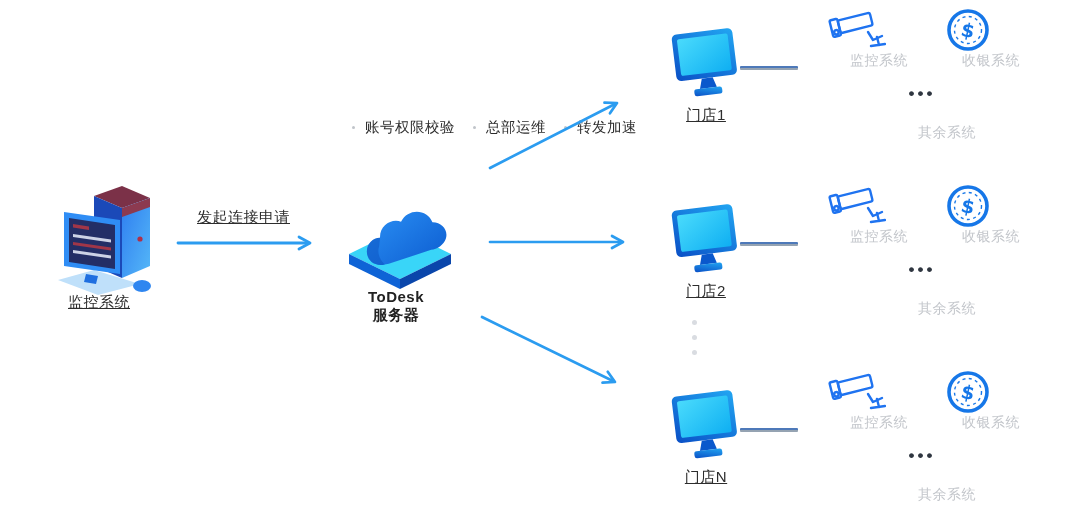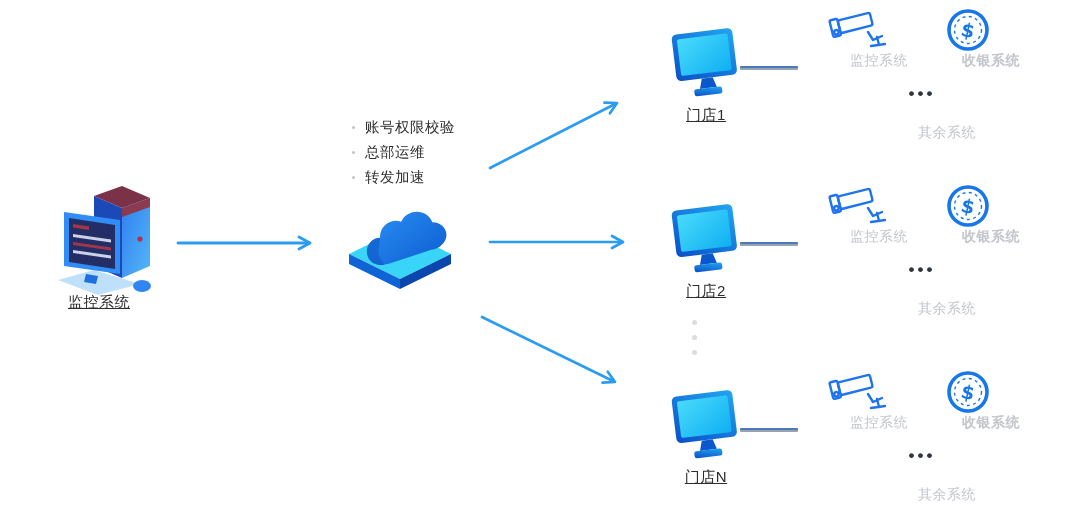--- a/index.html
+++ b/index.html
@@ -4,37 +4,37 @@
 <style>
   html,body{margin:0;padding:0;background:#fff;}
   .canvas{
     position:relative;width:1082px;height:508px;background:#ffffff;overflow:hidden;
     font-family:"Liberation Sans","DejaVu Sans",sans-serif;color:#2d2d2d;
   }
   .abs{position:absolute;}
   .lbl{font-size:15px;color:#2d2d2d;text-align:center;letter-spacing:.5px;text-decoration:underline;}
   .lbl-gray{font-size:14px;color:#c3c6cb;text-align:right;letter-spacing:.5px;}
   .server-name{font-size:15px;font-weight:600;color:#222;text-align:center;line-height:18px;letter-spacing:.5px;}
-  .features{display:flex;flex-direction:column;gap:6px;}
+  .features{display:flex;flex-direction:row;gap:18px;align-items:center;}
   .feature-row{display:flex;align-items:center;gap:10px;font-size:14.5px;color:#2d2d2d;letter-spacing:.5px;}
   .feature-dot{width:3px;height:3px;border-radius:50%;background:#c0c4ca;flex:0 0 auto;}
   .connector{width:58px;height:4px;border-radius:1px;
     background:linear-gradient(to bottom,#4e79b9 0 55%,#95a3b2 55% 100%);}
   .hdots{font-size:17px;font-weight:bold;color:#2f3640;letter-spacing:3px;text-align:center;line-height:12px;}
   .vdots{display:flex;flex-direction:column;gap:10px;align-items:center;}
   .vdot{width:5px;height:5px;border-radius:50%;background:#d9dce1;}
   
   .store-row{position:absolute;left:658px;width:424px;height:148px;}
   .store-row .monitor{left:12px;top:24px;}
   .store-row .store-lbl{left:0;top:106px;width:96px;}
   .store-row .connector{left:82px;top:66px;}
   .store-row .camera{left:170px;top:6px;}
   .store-row .mon-lbl{left:150px;top:52px;width:100px;}
   .store-row .coin{left:288px;top:8px;}
-  .store-row .cash-lbl{left:258px;top:52px;width:104px;font-weight:bold;}
+  .store-row .cash-lbl{left:258px;top:52px;width:104px;}
   .store-row .hdots{left:232px;top:88px;width:64px;}
   .store-row .other-lbl{left:208px;top:124px;width:110px;}
 </style>
 </head>
 <body>
 
 <div class="canvas">
 
   <svg width="0" height="0" style="position:absolute" aria-hidden="true">
     <defs>
@@ -72,20 +72,21 @@
     <polygon points="17,42 33,44.5 33,48 17,45.5" fill="#a03648"></polygon>
     <polygon points="17,52 55,57.5 55,60.5 17,55" fill="#ccd2e6"></polygon>
     <polygon points="17,60 55,65.5 55,68.5 17,63" fill="#a03648"></polygon>
     <polygon points="17,68 55,73.5 55,76.5 17,71" fill="#ccd2e6"></polygon>
     <polygon points="30,92 42,94 40,102 28,100" fill="#1f6fe0"></polygon>
 
     <ellipse cx="86" cy="104" rx="9" ry="6" fill="#2f86f0"></ellipse>
   </svg>
   <div class="abs lbl" style="left:44px;top:293px;width:110px">监控系统</div>
 
+  <div class="abs lbl" style="left:176px;top:208px;width:135px">发起连接申请</div>
   <svg class="abs" style="left:172px;top:230px" width="146" height="26" viewBox="0 0 146 26">
     <g stroke="#2b9cf0" stroke-width="2.8" fill="none" stroke-linecap="round" stroke-linejoin="round">
       <line x1="6" y1="13" x2="136" y2="13"></line>
       <path d="M-11 -6 L0 0 L-11 6" transform="translate(138,13)"></path>
     </g>
   </svg>
 
   <div class="abs features" style="left:352px;top:118px">
     <div class="feature-row">
       <span class="feature-dot"></span>
@@ -105,20 +106,24 @@
 
     <polygon points="6,60 57,35 108,60 57,85" fill="#39d5f8"></polygon>
     <polygon points="6,60 6,70 57,95 57,85" fill="#0e63d6"></polygon>
     <polygon points="108,60 108,70 57,95 57,85" fill="#0a46ab"></polygon>
 
     <g transform="rotate(-8 57 42)">
       <path d="M38 68 c-10 1 -17 -6 -16 -15 c1 -8 8 -13 15 -12 c1 -12 14 -18 23 -13 c9 -13 28 -9 31 5 c9 1 15 10 11 18 c-3 6 -10 9 -16 9 l-44 8 z" fill="url(#gCloud)"></path>
       <path d="M38 68 c-10 1 -17 -6 -16 -15 c1 -8 8 -13 15 -12 l-2 8 c-3 6 -2 13 3 19 z" fill="#0c55c2" opacity="0.55"></path>
     </g>
   </svg>
+  <div class="abs server-name" style="left:344px;top:288px;width:104px">
+    <div>ToDesk</div>
+    <div>服务器</div>
+  </div>
 
   <svg class="abs" style="left:460px;top:80px" width="180" height="320" viewBox="0 0 180 320">
     <g stroke="#2b9cf0" stroke-width="2.7" fill="none" stroke-linecap="round" stroke-linejoin="round">
       <line x1="30" y1="88" x2="155" y2="24"></line>
       <path d="M-11 -6 L0 0 L-11 6" transform="translate(157,23) rotate(-27.1)"></path>
       <line x1="30" y1="162" x2="161" y2="162"></line>
       <path d="M-11 -6 L0 0 L-11 6" transform="translate(163,162)"></path>
       <line x1="22" y1="237" x2="153" y2="301"></line>
       <path d="M-11 -6 L0 0 L-11 6" transform="translate(155,302) rotate(26)"></path>
     </g>

